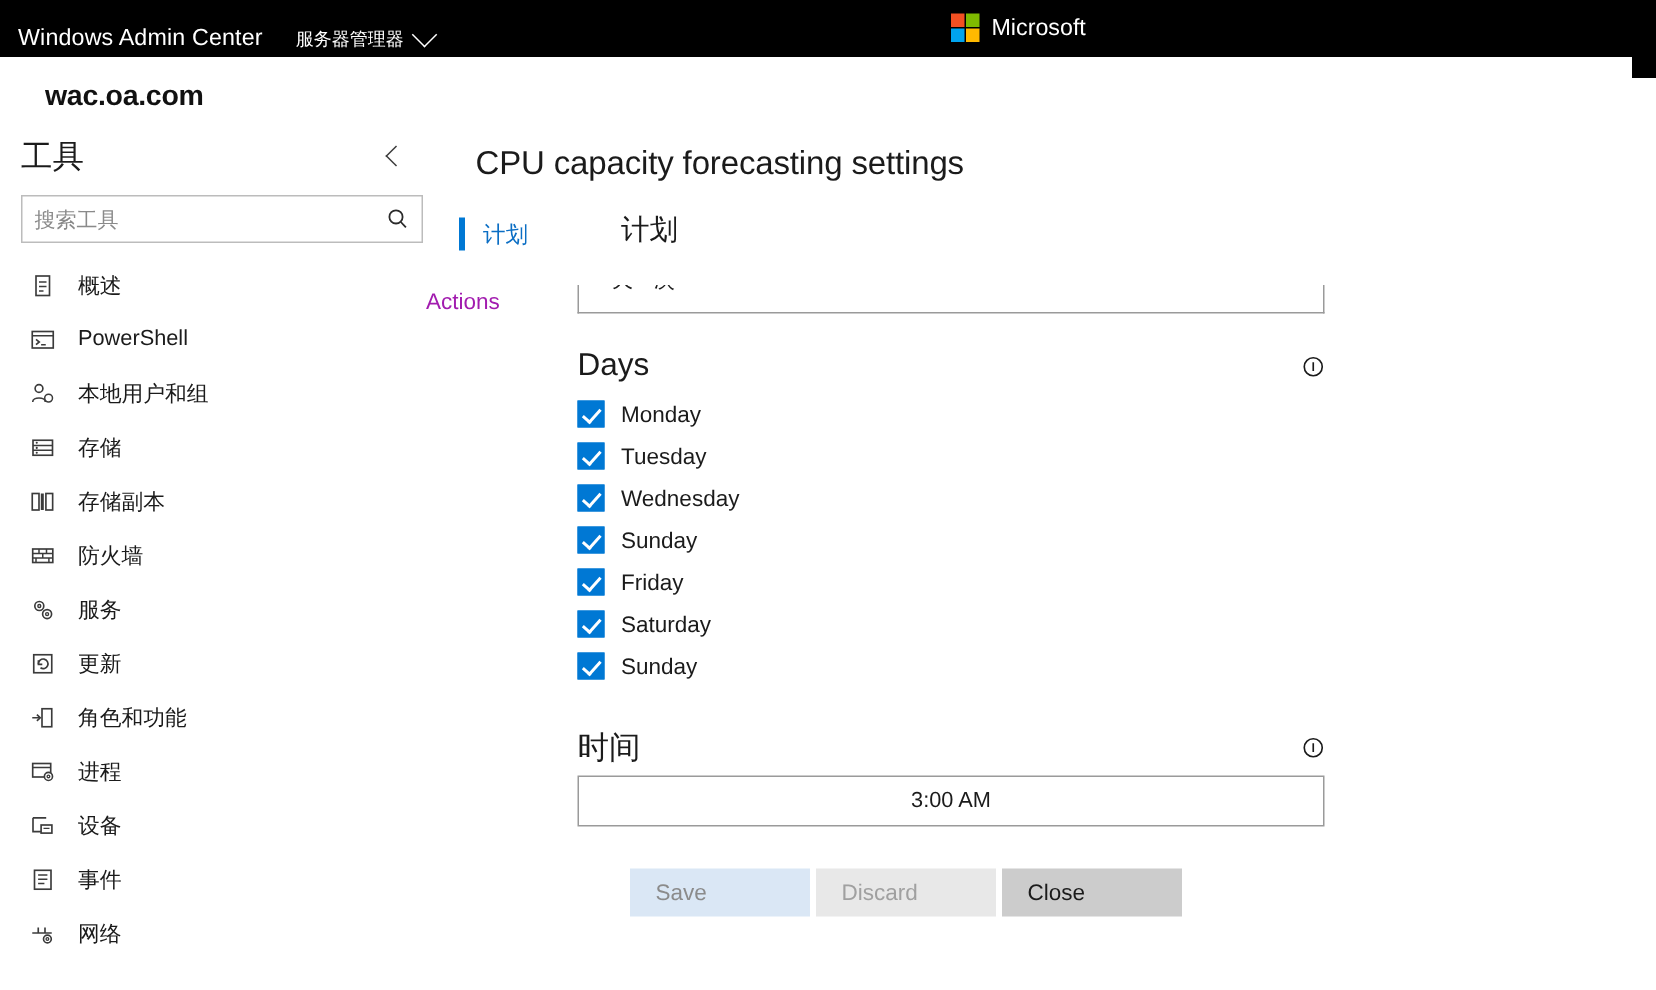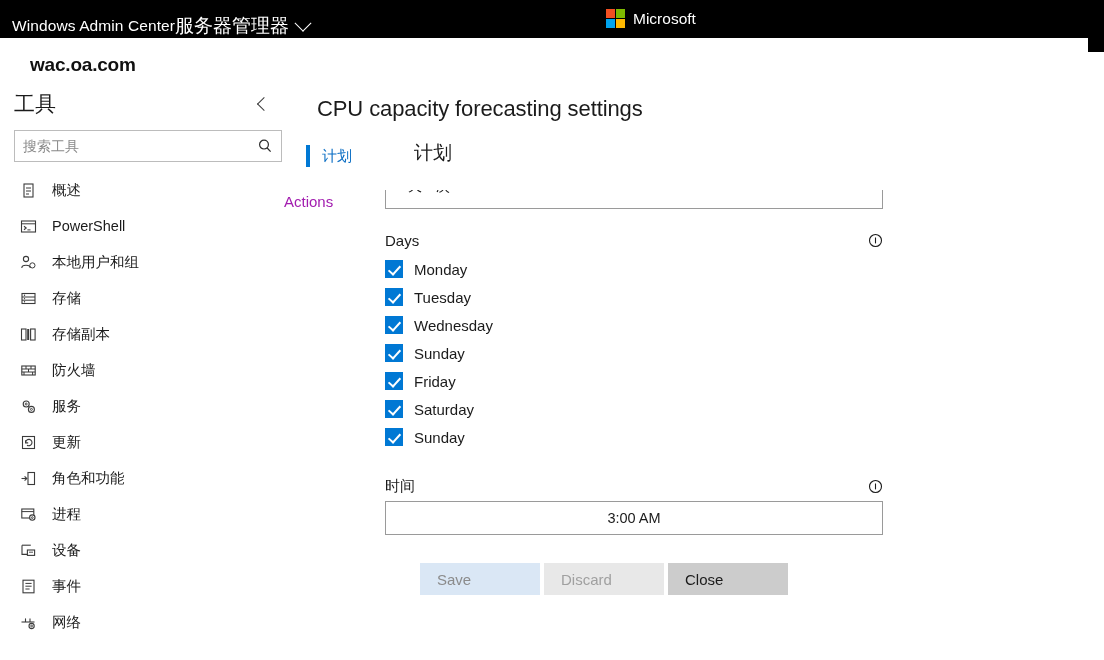--- a/index.html
+++ b/index.html
@@ -28,37 +28,38 @@
   }
   .topbar-brand {
     color: #ffffff;
     font-size: 15.5px;
     padding-left: 12px;
     letter-spacing: 0.1px;
     white-space: nowrap;
   }
   .topbar-section {
     color: #ffffff;
-    font-size: 19px;
+    font-size: 12px;
+    margin-left: 22px;
     display: flex;
     align-items: center;
     gap: 8px;
     white-space: nowrap;
   }
   .chev-down {
     display: inline-block;
     width: 11px;
     height: 11px;
     border-right: 1.6px solid #ffffff;
     border-bottom: 1.6px solid #ffffff;
     transform: rotate(45deg) translate(-2px, -2px);
   }
   .ms-logo {
     position: absolute;
-    left: 606px;
+    left: 634px;
     top: 9px;
     display: flex;
     align-items: center;
     gap: 8px;
   }
   .ms-squares {
     width: 19px;
     height: 19px;
     display: grid;
     grid-template-columns: 9px 9px;
@@ -236,21 +237,21 @@
     white-space: nowrap;
   }
 
   .field-block { margin-left: 101px; margin-top: 22px; max-width: 498px; }
   .field-head {
     display: flex;
     align-items: center;
     justify-content: space-between;
   }
   .field-label {
-    font-size: 15px;
+    font-size: 21px;
     color: #1b1b1b;
   }
   .info-ico { cursor: pointer; display: flex; }
 
   .checks { margin-top: 6px; }
   .check-row {
     display: flex;
     align-items: center;
     gap: 11px;
     height: 28px;

